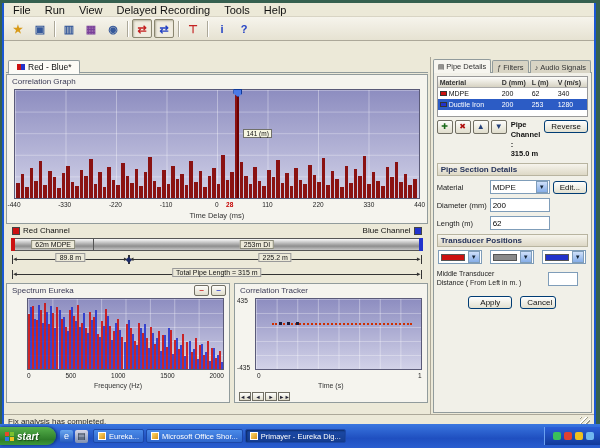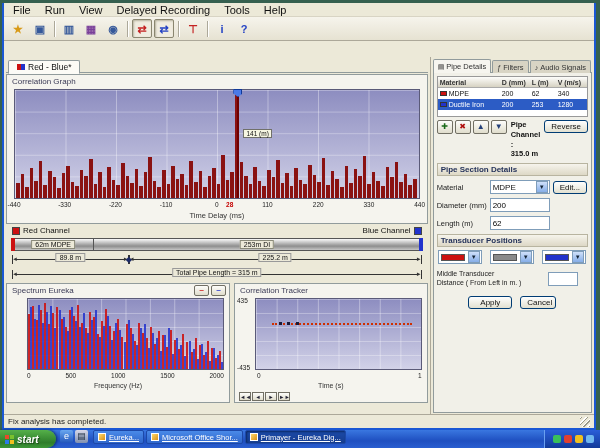--- a/index.html
+++ b/index.html
@@ -138,30 +138,30 @@
   .tp-row{display:flex;gap:8px;margin-top:3px;padding:0 1px;}
   .tcombo{width:44px;}
   .mid-label{font-size:7px;line-height:1.25;width:108px;color:#222;}
   .btn-row{display:flex;justify-content:center;gap:8px;margin-top:8px;}
 
   
   .statusbar{position:absolute;left:0;right:0;bottom:0;height:14px;background:#ece9d8;border-top:1px solid #aca899;
     display:flex;align-items:center;padding:0 4px;font-size:8px;color:#222;}
   .grip{margin-left:auto;width:10px;height:10px;background:
     repeating-linear-gradient(135deg,#fff 0 1px,#998 1px 2px,transparent 2px 4px);}
-  #taskbar{position:absolute;left:0;right:0;bottom:0;height:18px;background:linear-gradient(#3a77e0,#1f4fc0 60%,#2a5ed0);display:flex;}
+  #taskbar{position:absolute;left:0;right:0;bottom:0;height:24px;background:linear-gradient(#3a77e0,#1f4fc0 60%,#2a5ed0);display:flex;align-items:center;}
   .startbtn{height:18px;width:56px;border-radius:0 9px 9px 0;background:linear-gradient(#55b04a,#2e7d2a 70%,#3c9838);
     display:flex;align-items:center;gap:3px;padding:0 8px 0 5px;color:#fff;font-weight:bold;font-style:italic;font-size:10px;
     text-shadow:1px 1px 1px #1a4a18;box-shadow:1px 0 3px #0a2a66;}
   .flag{display:grid;grid-template-columns:4px 4px;grid-template-rows:4px 4px;gap:1px;}
   .flag i{display:block;}
   .ql{display:flex;gap:2px;margin:0 4px;}
   .qlico{width:13px;height:13px;border-radius:2px;font-size:9px;color:#fff;text-align:center;line-height:13px;}
   .task{height:14px;margin:0 1px;padding:0 4px;display:flex;align-items:center;gap:3px;color:#fff;font-size:7.5px;
-    background:linear-gradient(#4a8ae8,#2f66cc);border:1px solid #1d48a8;border-radius:2px;white-space:nowrap;overflow:hidden;text-decoration:underline;}
+    background:linear-gradient(#4a8ae8,#2f66cc);border:1px solid #1d48a8;border-radius:2px;white-space:nowrap;overflow:hidden;}
   .task.active{background:linear-gradient(#1c4aa8,#163d90);box-shadow:inset 1px 1px 2px #0c2a66;}
   .task .tico{width:8px;height:8px;background:linear-gradient(135deg,#ffd86a,#d89018);border:1px solid #fff;}
   .tray{margin-left:auto;height:18px;display:flex;align-items:center;gap:3px;padding:0 6px 0 8px;
     background:linear-gradient(#2a5ed8,#123a9a);border-left:1px solid #6aa0f0;}
   .ticon{width:8px;height:8px;border-radius:2px;}
 </style>
 </head>
 <body>
 
 <div id="window">

